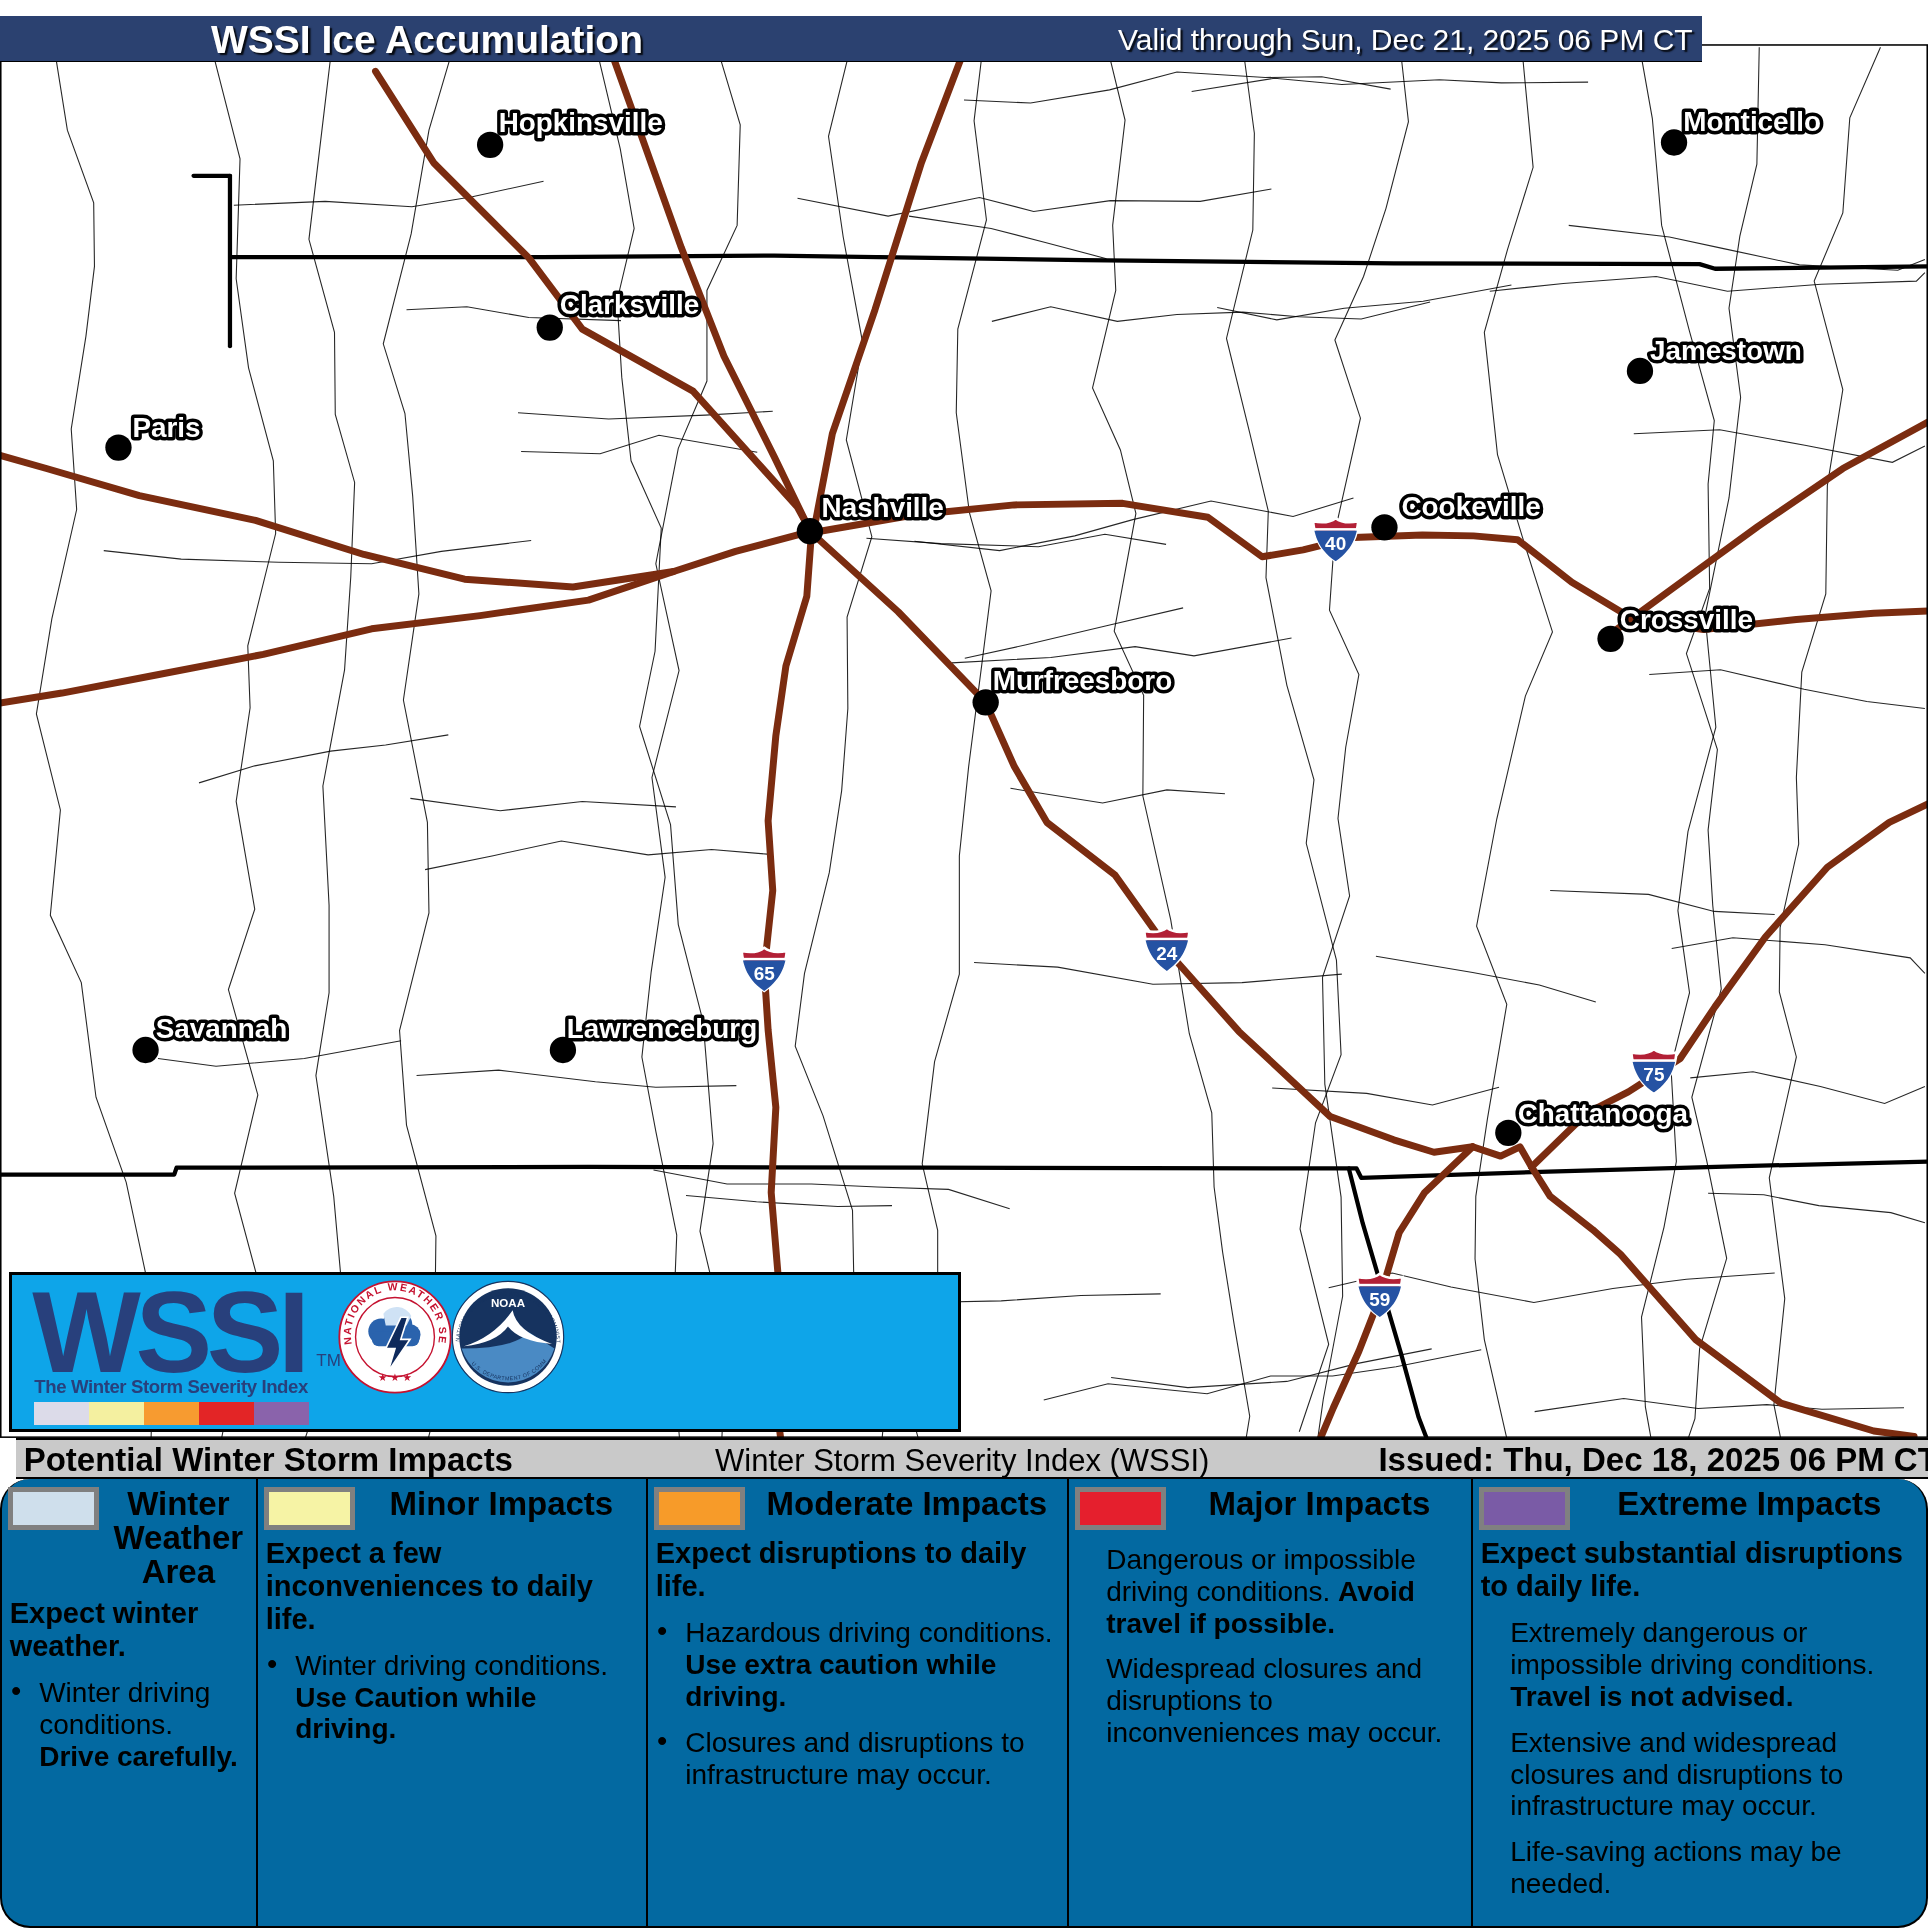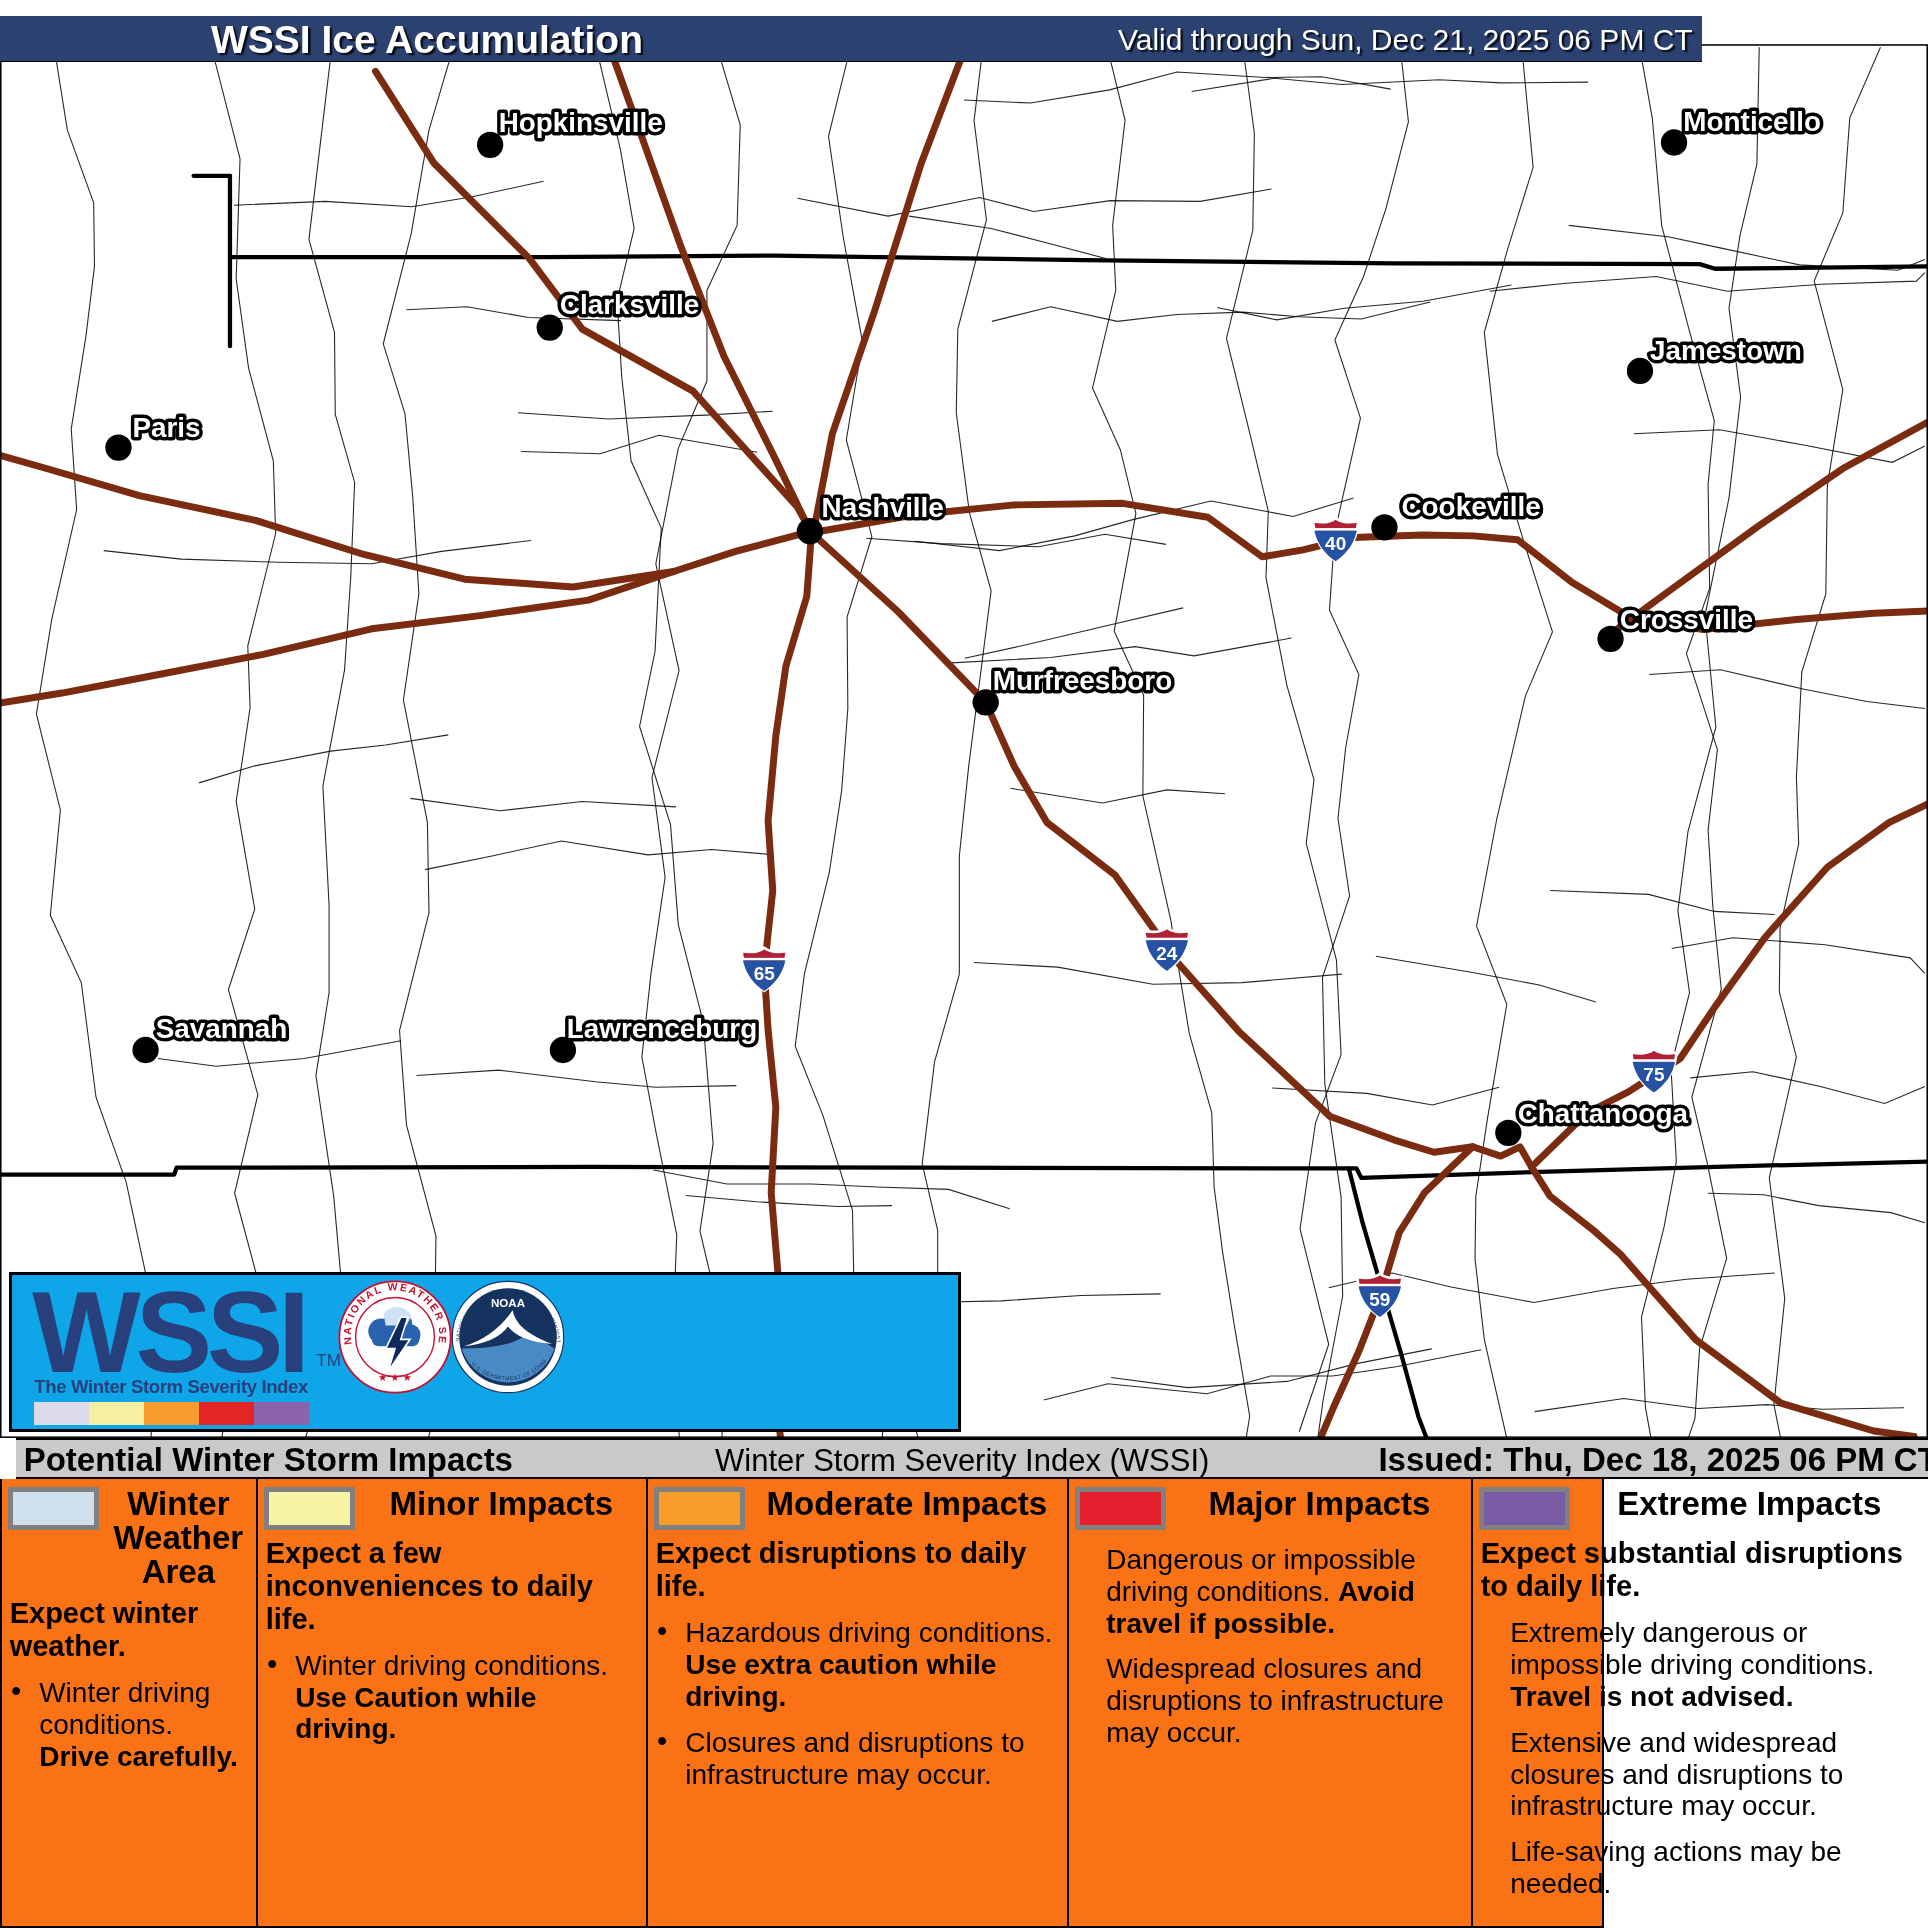--- a/index.html
+++ b/index.html
@@ -27,23 +27,23 @@
   #nwslogo{position:absolute;left:325px;top:3.9px;}
   #noaalogo{position:absolute;left:438px;top:3.9px;}
   #createdby{position:absolute;left:551px;top:9.3px;font-size:26px;color:#000;line-height:1.4;}
   
   #issuebar{position:absolute;left:16px;top:1438px;width:1928px;height:41px;background:#c9c9c9;
           border-top:2.3px solid #000;border-bottom:2.3px solid #000;box-sizing:border-box;z-index:20;}
   #issuebar .l{position:absolute;left:7.7px;top:0.8px;font-size:33px;font-weight:bold;color:#000;white-space:nowrap;}
   #issuebar .c{position:absolute;left:699px;top:3.1px;font-size:31px;color:#000;white-space:nowrap;}
   #issuebar .r{position:absolute;right:6.2px;top:0.8px;font-size:33px;font-weight:bold;color:#000;white-space:nowrap;}
   
-  #legend{position:absolute;left:0;top:1479px;width:1604px;height:449px;box-sizing:border-box;
+  #legend{position:absolute;left:0;top:1479px;width:1928px;height:449px;box-sizing:border-box;
           border-left:2.3px solid #000;border-right:2.3px solid #000;border-bottom:2.3px solid #000;
-          display:grid;grid-template-columns:256px 390px 421px 404px 454px;background:#f97316;z-index:20;}
+          display:grid;grid-template-columns:256px 390px 421px 404px 454px;background:#0369a1;z-index:20;border-radius:30px;}
   .lcol{box-sizing:border-box;border-right:2.3px solid #000;padding:6.2px 6.2px 0 6.2px;overflow:hidden;}
   .lcol:last-child{border-right:none;}
   .col-head{display:flex;gap:7.7px;align-items:flex-start;}
   .swatch{flex:none;width:91px;height:43px;border:5.4px solid #808080;box-sizing:border-box;margin-top:1.5px;}
   .col-title{flex:1;text-align:center;font-weight:bold;font-size:33px;line-height:1.04;margin-top:1.5px;color:#000;}
   .intro{font-weight:bold;font-size:29px;line-height:1.13;margin:7.7px 1.5px 0 1.5px;color:#000;}
   .item{font-size:28px;line-height:1.14;margin-top:14px;padding-left:31px;position:relative;color:#000;}
   .item.bullet::before{content:"\2022";position:absolute;left:3.1px;top:-1.5px;font-weight:bold;}
   .item b{font-weight:bold;}
   
@@ -298,21 +298,21 @@
         <div class="intro">Expect disruptions to daily life.</div>
         <div class="item bullet">Hazardous driving conditions. <b>Use extra caution while driving.</b></div>
         <div class="item bullet">Closures and disruptions to infrastructure may occur.</div>
       </div>
       <div class="lcol">
         <div class="col-head">
           <span class="swatch" style="background: rgb(229, 31, 45);"></span>
           <div class="col-title">Major Impacts</div>
         </div>
         <div class="item">Dangerous or impossible driving conditions. <b>Avoid travel if possible.</b></div>
-        <div class="item">Widespread closures and disruptions to infrastructure may occur.</div>
+        <div class="item">Widespread closures and disruptions to inconveniences may occur.</div>
       </div>
       <div class="lcol">
         <div class="col-head">
           <span class="swatch" style="background: rgb(122, 91, 166);"></span>
           <div class="col-title">Extreme Impacts</div>
         </div>
         <div class="intro">Expect substantial disruptions to daily life.</div>
         <div class="item">Extremely dangerous or impossible driving conditions. <b>Travel is not advised.</b></div>
         <div class="item">Extensive and widespread closures and disruptions to infrastructure may occur.</div>
         <div class="item">Life-saving actions may be needed.</div>

